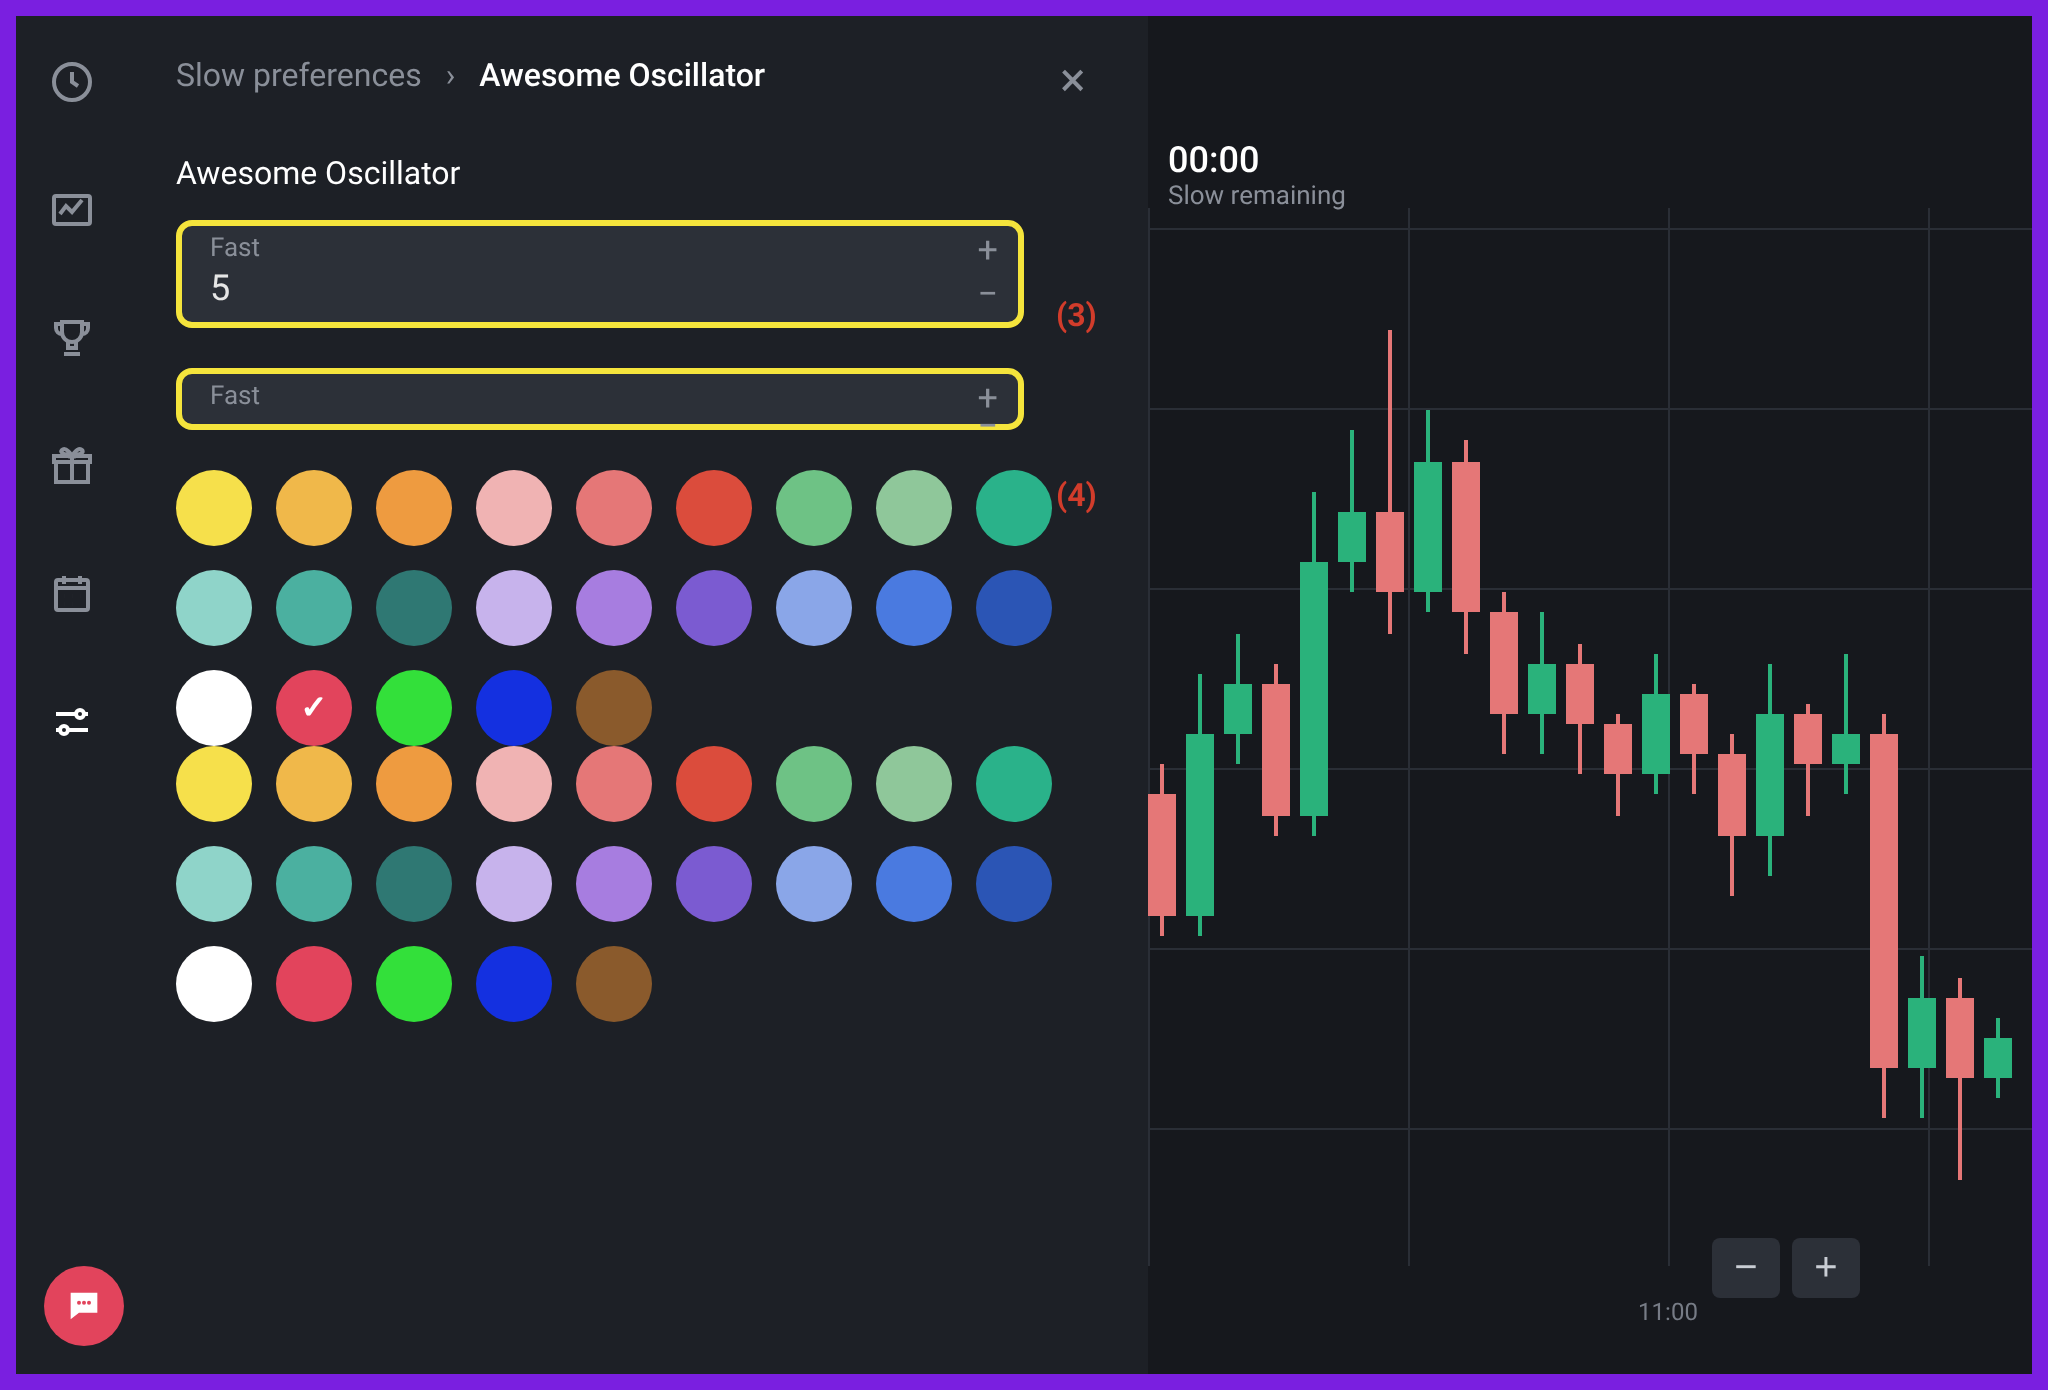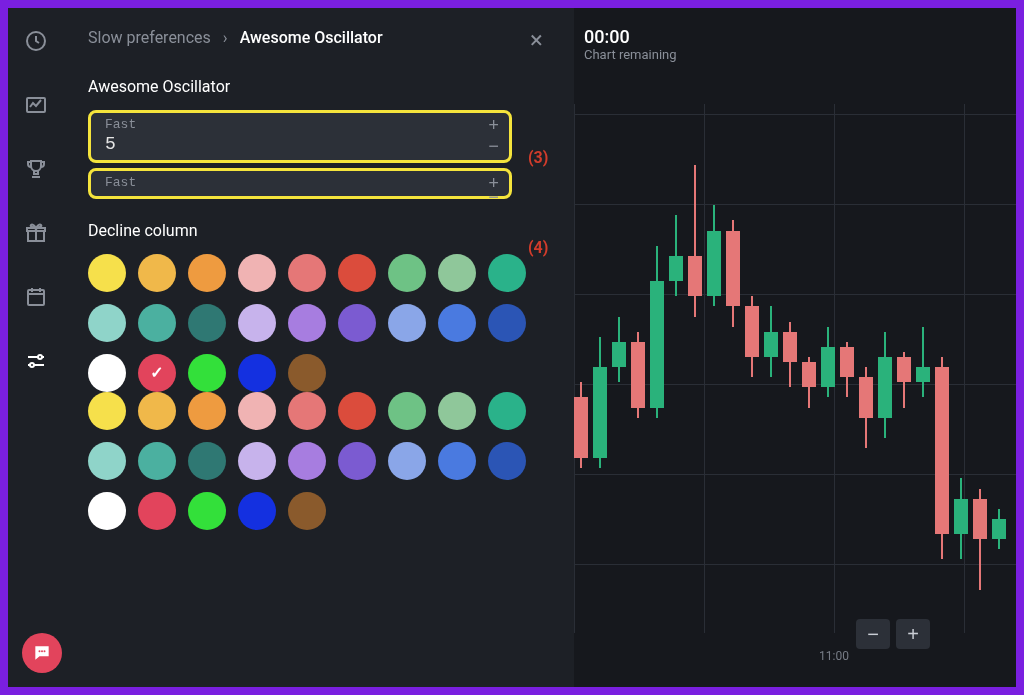--- a/index.html
+++ b/index.html
@@ -41,21 +41,21 @@
   .close-x {
     position: absolute; right: 20px; top: 20px; width: 24px; height: 24px;
     color: #8a8f99; cursor: pointer; font-size: 24px; line-height: 24px;
   }
   .section-title { color: #fff; font-size: 16px; margin: 30px 0 14px; }
   .section-title.tight { margin-top: 22px; }
   .input-group {
     position: relative;
     border: 3px solid #f5e43c; border-radius: 8px;
     background: #2c3038; padding: 4px 14px 6px;
-    margin-bottom: 5px; width: 424px; font-family: Liberation Mono, monospace;
+    margin-bottom: 20px; width: 424px;
   }
   .input-group .label { color: #8a8f99; font-size: 13px; }
   .input-group .value { color: #e6e6e6; font-size: 18px; margin-top: 2px; }
   .input-group .stepper {
     position: absolute; right: 10px; top: 6px; bottom: 6px;
     display: flex; flex-direction: column; justify-content: space-between;
     color: #8a8f99; font-size: 18px; line-height: 14px;
   }
   .input-group .stepper span { cursor: pointer; }
   .callout {
@@ -69,21 +69,21 @@
     cursor: pointer; position: relative;
   }
   .swatch.selected::after {
     content: '✓'; position: absolute; color: #fff; font-weight: 700;
     left: 50%; top: 50%; transform: translate(-50%, -52%); font-size: 16px;
   }
   .chart-area {
     position: absolute; left: 566px; top: 0; right: 0; bottom: 0;
     background: #16181d;
   }
-  .time-block { padding: 18px 0 0 10px; }
+  .time-block { padding: 18px 0 0 10px; margin-top: 44px; }
   .time-block .time { color: #fff; font-size: 18px; font-weight: 500; }
   .time-block .sub { color: #8a8f99; font-size: 13px; }
   .chart {
     position: absolute; left: 0; right: 0; top: 96px; bottom: 74px;
   }
   .grid-v { position: absolute; top: 0; bottom: -20px; width: 0; border-left: 1px solid #2a2e36; }
   .grid-h { position: absolute; left: 0; right: 0; height: 0; border-top: 1px solid #2a2e36; }
   .candle { position: absolute; width: 14px; }
   .candle .wick {
     position: absolute; left: 50%; width: 2px; transform: translateX(-50%);
@@ -181,21 +181,20 @@
   </div>
 
   <div class="input-group">
     <div class="label">Fast</div>
     <div class="stepper">
       <span>+</span>
       <span>−</span>
     </div>
   </div>
 
-  <div class="section-title tight">Decline column</div>
   <div class="swatch-row" id="decline-row">
       <div class="swatch" style="background: rgb(246, 224, 75);"></div>
       <div class="swatch" style="background: rgb(240, 184, 74);"></div>
       <div class="swatch" style="background: rgb(238, 155, 64);"></div>
       <div class="swatch" style="background: rgb(240, 179, 179);"></div>
       <div class="swatch" style="background: rgb(229, 119, 119);"></div>
       <div class="swatch" style="background: rgb(219, 76, 60);"></div>
       <div class="swatch" style="background: rgb(110, 194, 133);"></div>
       <div class="swatch" style="background: rgb(143, 199, 154);"></div>
       <div class="swatch" style="background: rgb(42, 178, 138);"></div>
@@ -241,21 +240,21 @@
       <div class="swatch" style="background: rgb(138, 90, 44);"></div>
     </div>
 </div>
 
 <div class="callout c3">(3)</div>
 <div class="callout c4">(4)</div>
 
 <div class="chart-area">
   <div class="time-block">
     <div class="time">00:00</div>
-    <div class="sub">Chart remaining</div>
+    <div class="sub">Slow remaining</div>
   </div>
   <div class="chart" id="chart">
       <div class="grid-v" style="left: 0px;"></div>
       <div class="grid-v" style="left: 130px;"></div>
       <div class="grid-v" style="left: 260px;"></div>
       <div class="grid-v" style="left: 390px;"></div>
       <div class="grid-h" style="top: 10px;"></div>
       <div class="grid-h" style="top: 100px;"></div>
       <div class="grid-h" style="top: 190px;"></div>
       <div class="grid-h" style="top: 280px;"></div>

